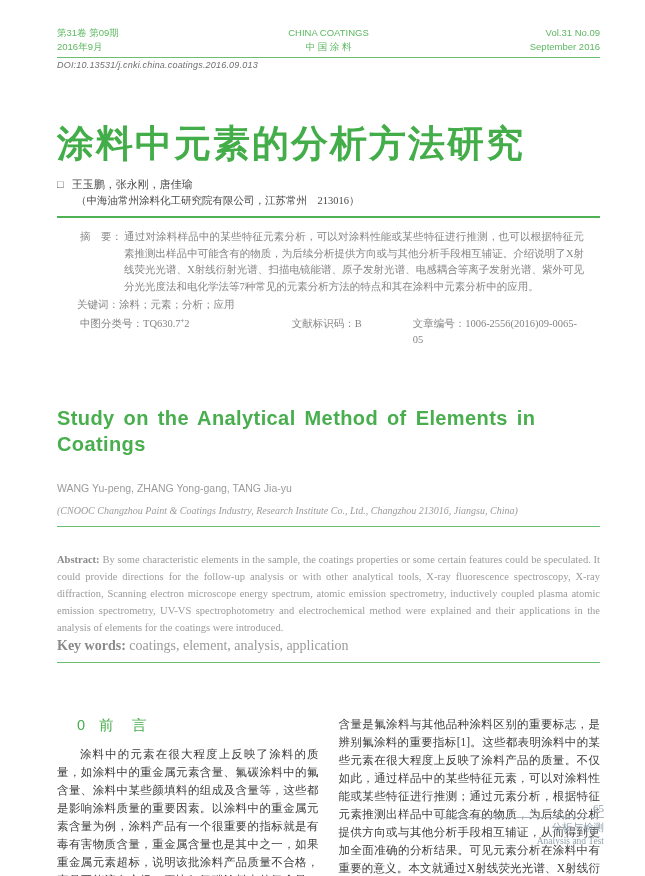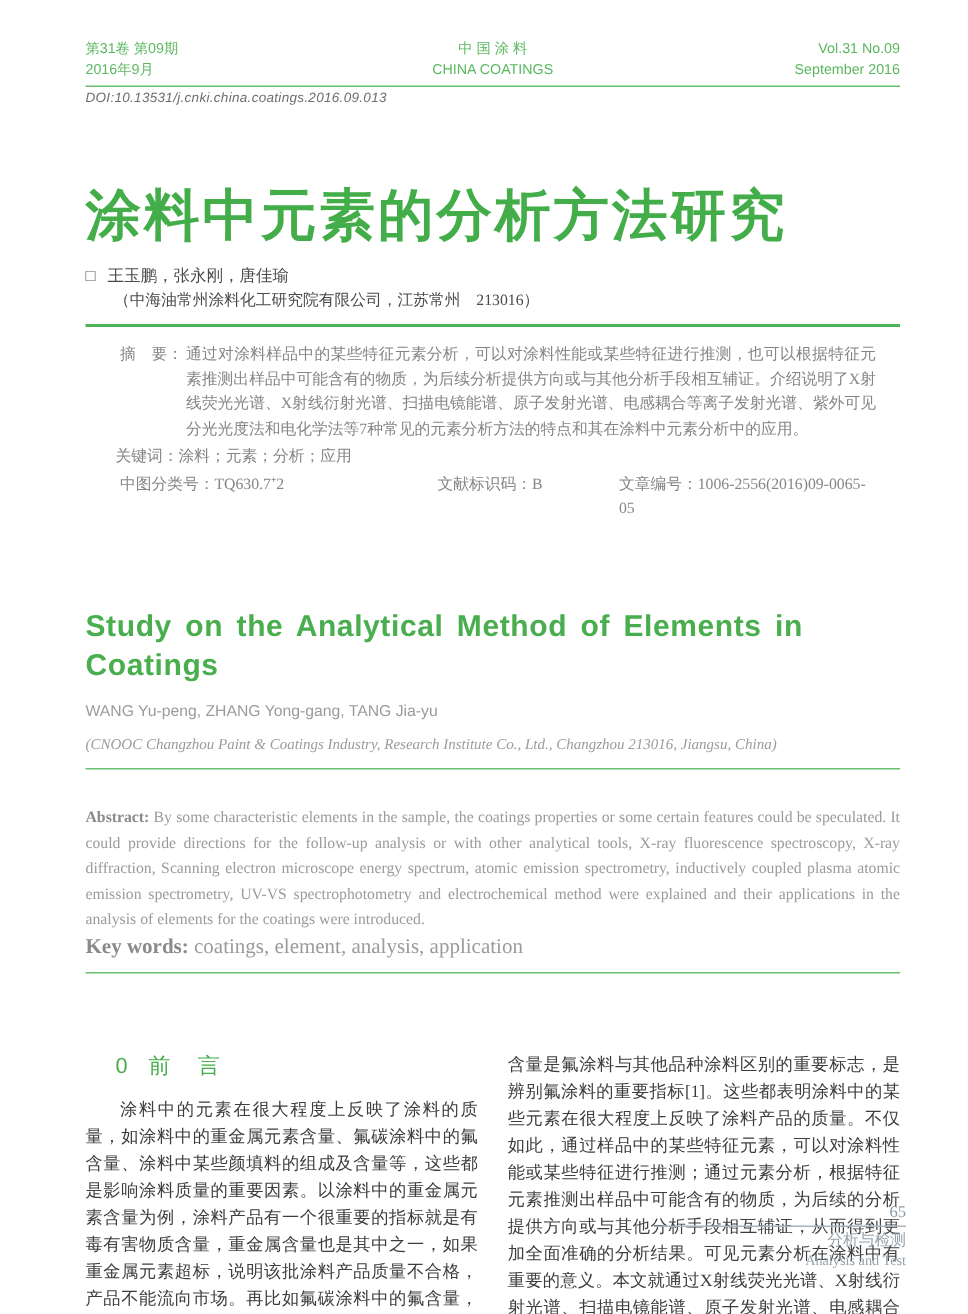--- a/index.html
+++ b/index.html
@@ -36,21 +36,21 @@
   .abstract-cn .lbl{white-space:nowrap;margin-right:2px;}
   .abstract-cn .txt{flex:1;text-align:justify;}
   .keywords-cn{margin:2px 16px 0 20px;font-size:10.5px;line-height:16.5px;color:#858585;}
   .clc-row{margin:2px 16px 0 23px;display:flex;font-size:10.5px;line-height:16.5px;color:#858585;}
   .clc-row .seg1{width:42%;}
   .clc-row .seg2{width:24%;}
   .clc-row .seg3{width:34%;}
   
   .title-en{margin-top:56px;font-family:"Liberation Sans",sans-serif;
     font-size:20px;font-weight:bold;color:#48ae4e;letter-spacing:0.4px;word-spacing:3px;line-height:26px;}
-  .authors-en{margin-top:10px;font-family:"Liberation Sans",sans-serif;
+  .authors-en{margin-top:24px;font-family:"Liberation Sans",sans-serif;
     font-size:10.5px;color:#9b9b9b;line-height:15px;}
   .affil-en{margin-top:8px;font-style:italic;font-size:10px;color:#9b9b9b;line-height:14px;}
   .en-rule{border:none;border-top:1px solid #6abf6e;margin:8px 0 0 0;}
   .abstract-en{margin-top:24px;font-size:10.5px;line-height:17px;color:#9b9b9b;text-align:justify;}
   .abstract-en .lbl, .keywords-en .lbl{font-weight:bold;color:#8a8a8a;}
   .keywords-en{margin-top:1px;font-size:14px;line-height:17px;color:#9b9b9b;}
   
   .body-cols{margin-top:52px;display:flex;gap:20px;}
   .colL,.colR{width:262px;}
   .section-heading{font-family:"Liberation Sans",sans-serif;color:#47ad4d;
@@ -69,22 +69,22 @@
 <body>
 
 <div class="page">
 
   <div class="jheader">
     <div class="col-left">
       <div>第31卷 第09期</div>
       <div>2016年9月</div>
     </div>
     <div class="col-center">
+      <div>CHINA COATINGS</div>
       <div>中 国 涂 料</div>
-      <div>CHINA COATINGS</div>
     </div>
     <div class="col-right">
       <div>Vol.31 No.09</div>
       <div>September 2016</div>
     </div>
   </div>
   <hr class="jheader-rule">
   <div class="doi">DOI:10.13531/j.cnki.china.coatings.2016.09.013</div>
 
   <h1 class="title-cn" style="margin-bottom:0;">涂料中元素的分析方法研究</h1>

